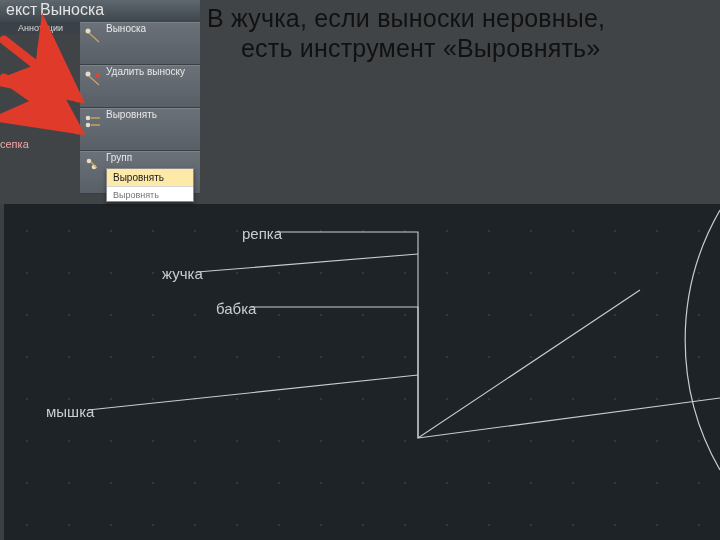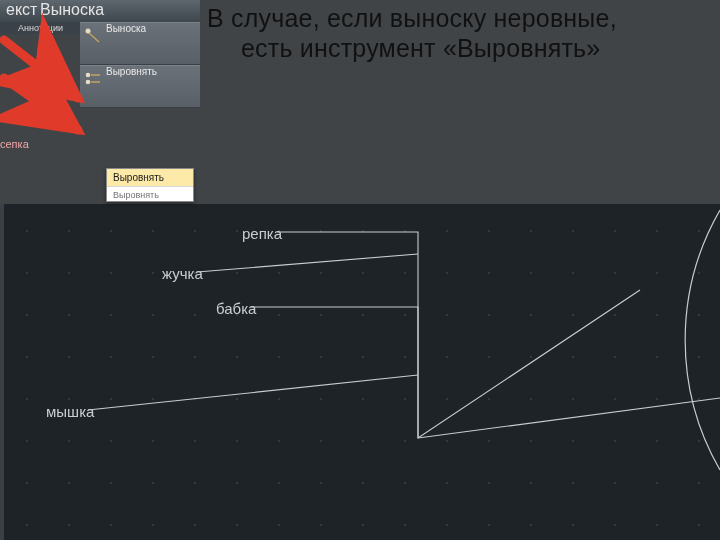--- a/index.html
+++ b/index.html
@@ -37,21 +37,21 @@
 </head>
 <body>
 
 <div class="stage">
 
   <div class="canvas"></div>
   <div class="grid"></div>
   <div class="canvas-left-strip"></div>
 
   <div class="title">
-    <div>В случае, если выноску неровные,</div>
+    <div>В жучка, если выноски неровные,</div>
     <div class="l2">есть инструмент «Выровнять»</div>
   </div>
 
   <div class="panel">
     <div class="ribbon-top">
       <span class="lbl" style="left:6px">екст</span>
       <span class="lbl" style="left:40px">Выноска</span>
     </div>
     <div class="ribbon-sec">Аннотации</div>
 
@@ -61,26 +61,46 @@
           <svg viewBox="0 0 18 18">
               <circle cx="4" cy="4" r="2.5" fill="#e9dcc5"></circle>
               <path d="M5 6 L15 15" stroke="#c8a45a" stroke-width="1.3"></path>
             </svg>
         </span>
         <span>Выноска</span>
       </div>
       <div class="menu-item">
         <span class="ic">
           <svg viewBox="0 0 18 18">
+              <circle cx="4" cy="4" r="2.5" fill="#e9dcc5"></circle>
+              <path d="M5 6 L15 15" stroke="#c8a45a" stroke-width="1.3"></path>
+              <path d="M11 3l5 5M16 3l-5 5" stroke="#d84b3a" stroke-width="1.4"></path>
+            </svg>
+        </span>
+        <span>Удалить выноску</span>
+      </div>
+      <div class="menu-item">
+        <span class="ic">
+          <svg viewBox="0 0 18 18">
               <circle cx="4" cy="5" r="2.3" fill="#e9dcc5"></circle>
               <circle cx="4" cy="12" r="2.3" fill="#e9dcc5"></circle>
               <path d="M7 5h9M7 12h9" stroke="#c8a45a" stroke-width="1.3"></path>
             </svg>
         </span>
         <span>Выровнять</span>
+      </div>
+      <div class="menu-item">
+        <span class="ic">
+          <svg viewBox="0 0 18 18">
+              <circle cx="5" cy="5" r="2.3" fill="#e9dcc5"></circle>
+              <circle cx="10" cy="11" r="2.3" fill="#e9dcc5"></circle>
+              <path d="M7 6l6 6" stroke="#c8a45a" stroke-width="1.3"></path>
+            </svg>
+        </span>
+        <span>Групп</span>
       </div>
     </div>
 
     <div class="menu-sub">
       <div class="sub h">Выровнять</div>
       <div class="sub cut">Выровнять</div>
     </div>
   </div>
 
   <div class="ghost">сепка</div>

